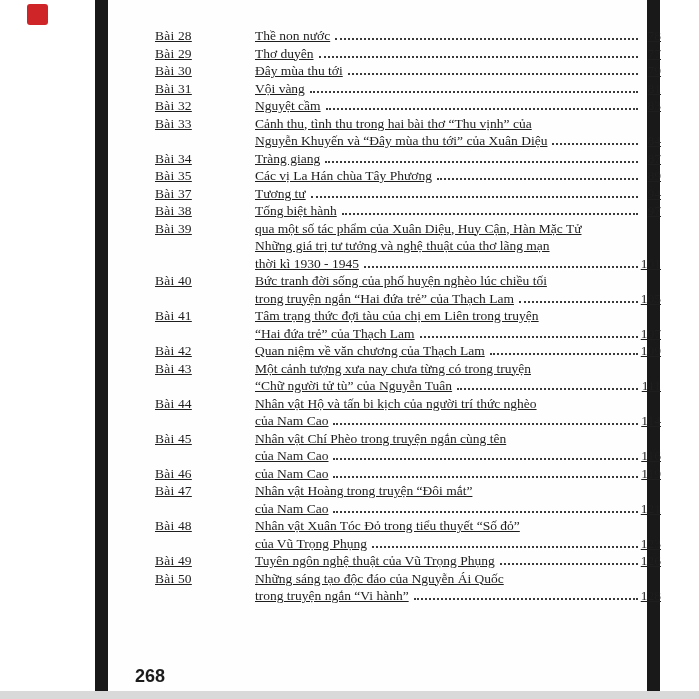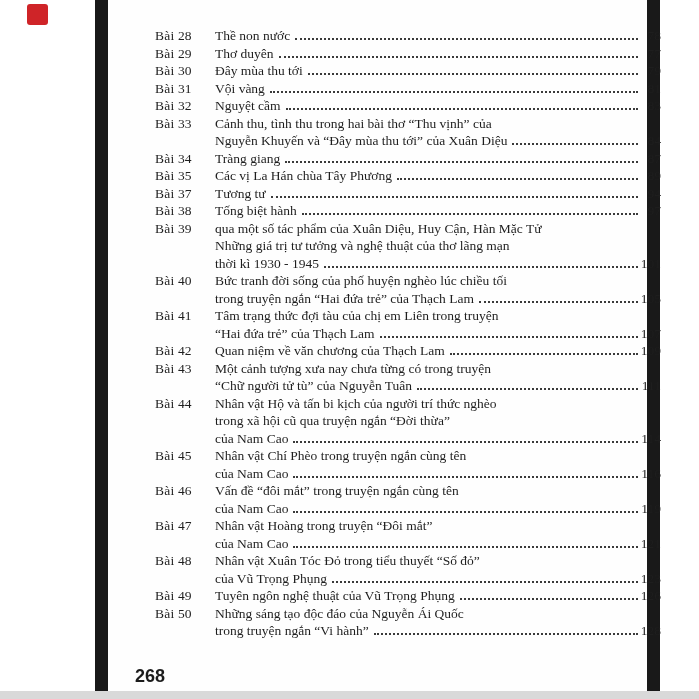--- a/index.html
+++ b/index.html
@@ -33,29 +33,30 @@
   .bottom-strip {
     position: absolute; left: 0; top: 691px;
     width: 699px; height: 8px; background: #d9d9d9;
   }
 
   .page-content {
     position: absolute; left: 108px; top: 27px;
     width: 565px; box-sizing: border-box;
     padding: 0 12px 0 47px;
     color: #1e1e1e;
+    text-decoration: underline;
   }
 
   .entry { display: flex; }
   .entry-label {
     flex: none; width: 60px;
     font-size: 13.5px; line-height: 17.5px;
     letter-spacing: 0.2px;
   }
-  .entry-body { flex: 1; min-width: 0; }
+  .entry-body { flex: 1; min-width: 0; margin-left: 40px; }
   .entry-line {
     font-size: 13.5px; line-height: 17.5px;
     white-space: nowrap;
   }
   .entry-line.last { display: flex; align-items: baseline; }
   .line-text { flex: none; }
   .leader {
     flex: 1;
     border-bottom: 2px dotted #3a3a3a;
     margin: 0 3px 3px 5px;
@@ -234,21 +235,20 @@
               <span class="line-text">“Chữ người tử tù” của Nguyễn Tuân</span>
               <span class="leader"></span>
               <span class="entry-page">111</span>
             </div>
           </div>
         </div>
         <div class="entry">
           <div class="entry-label">Bài 44</div>
           <div class="entry-body">
             <div class="entry-line">Nhân vật Hộ và tấn bi kịch của người trí thức nghèo</div>
-            <div class="entry-line">trong xã hội cũ qua truyện ngắn “Đời thừa”</div>
             <div class="entry-line last">
               <span class="line-text">của Nam Cao</span>
               <span class="leader"></span>
               <span class="entry-page">114</span>
             </div>
           </div>
         </div>
         <div class="entry">
           <div class="entry-label">Bài 45</div>
           <div class="entry-body">
@@ -256,21 +256,20 @@
             <div class="entry-line last">
               <span class="line-text">của Nam Cao</span>
               <span class="leader"></span>
               <span class="entry-page">116</span>
             </div>
           </div>
         </div>
         <div class="entry">
           <div class="entry-label">Bài 46</div>
           <div class="entry-body">
-            <div class="entry-line">Vấn đề “đôi mắt” trong truyện ngắn cùng tên</div>
             <div class="entry-line last">
               <span class="line-text">của Nam Cao</span>
               <span class="leader"></span>
               <span class="entry-page">119</span>
             </div>
           </div>
         </div>
         <div class="entry">
           <div class="entry-label">Bài 47</div>
           <div class="entry-body">

